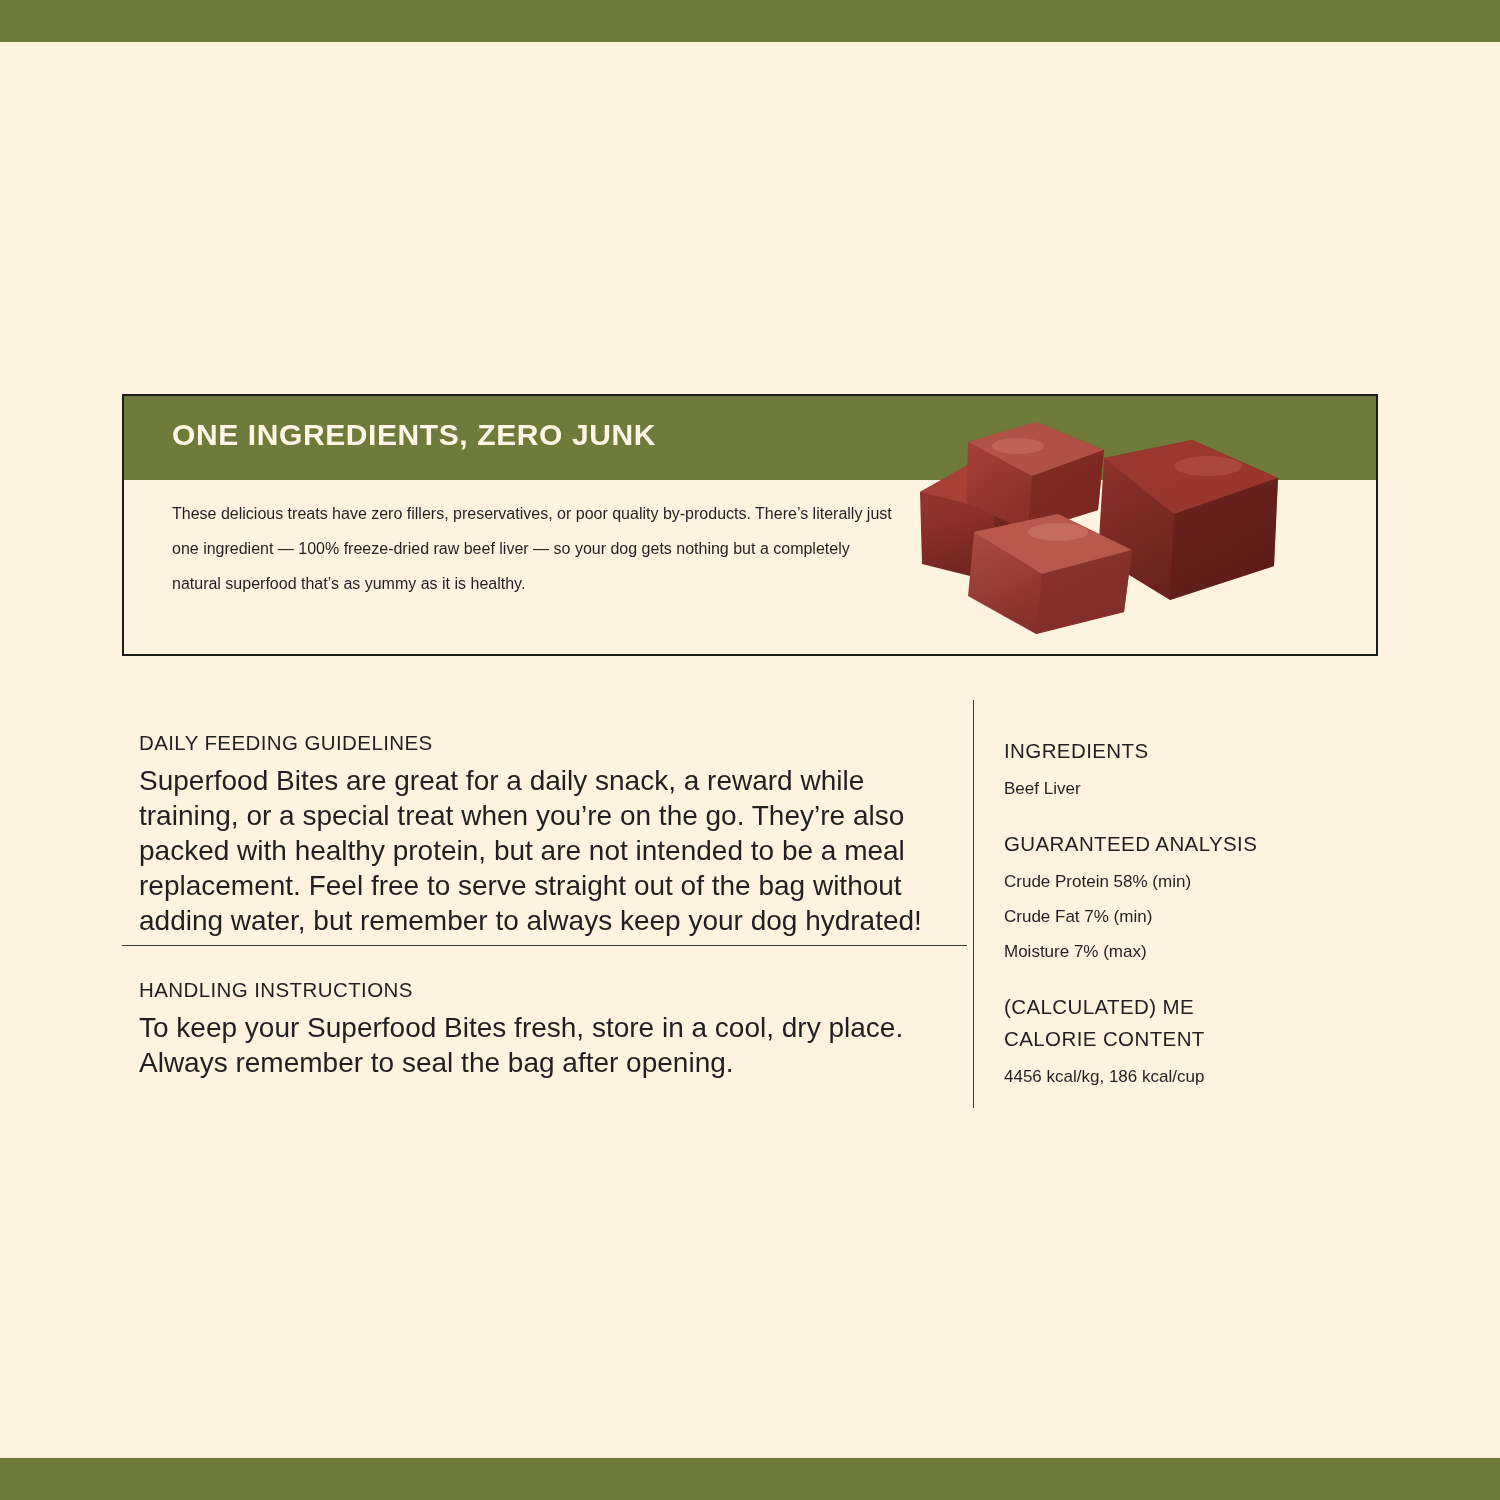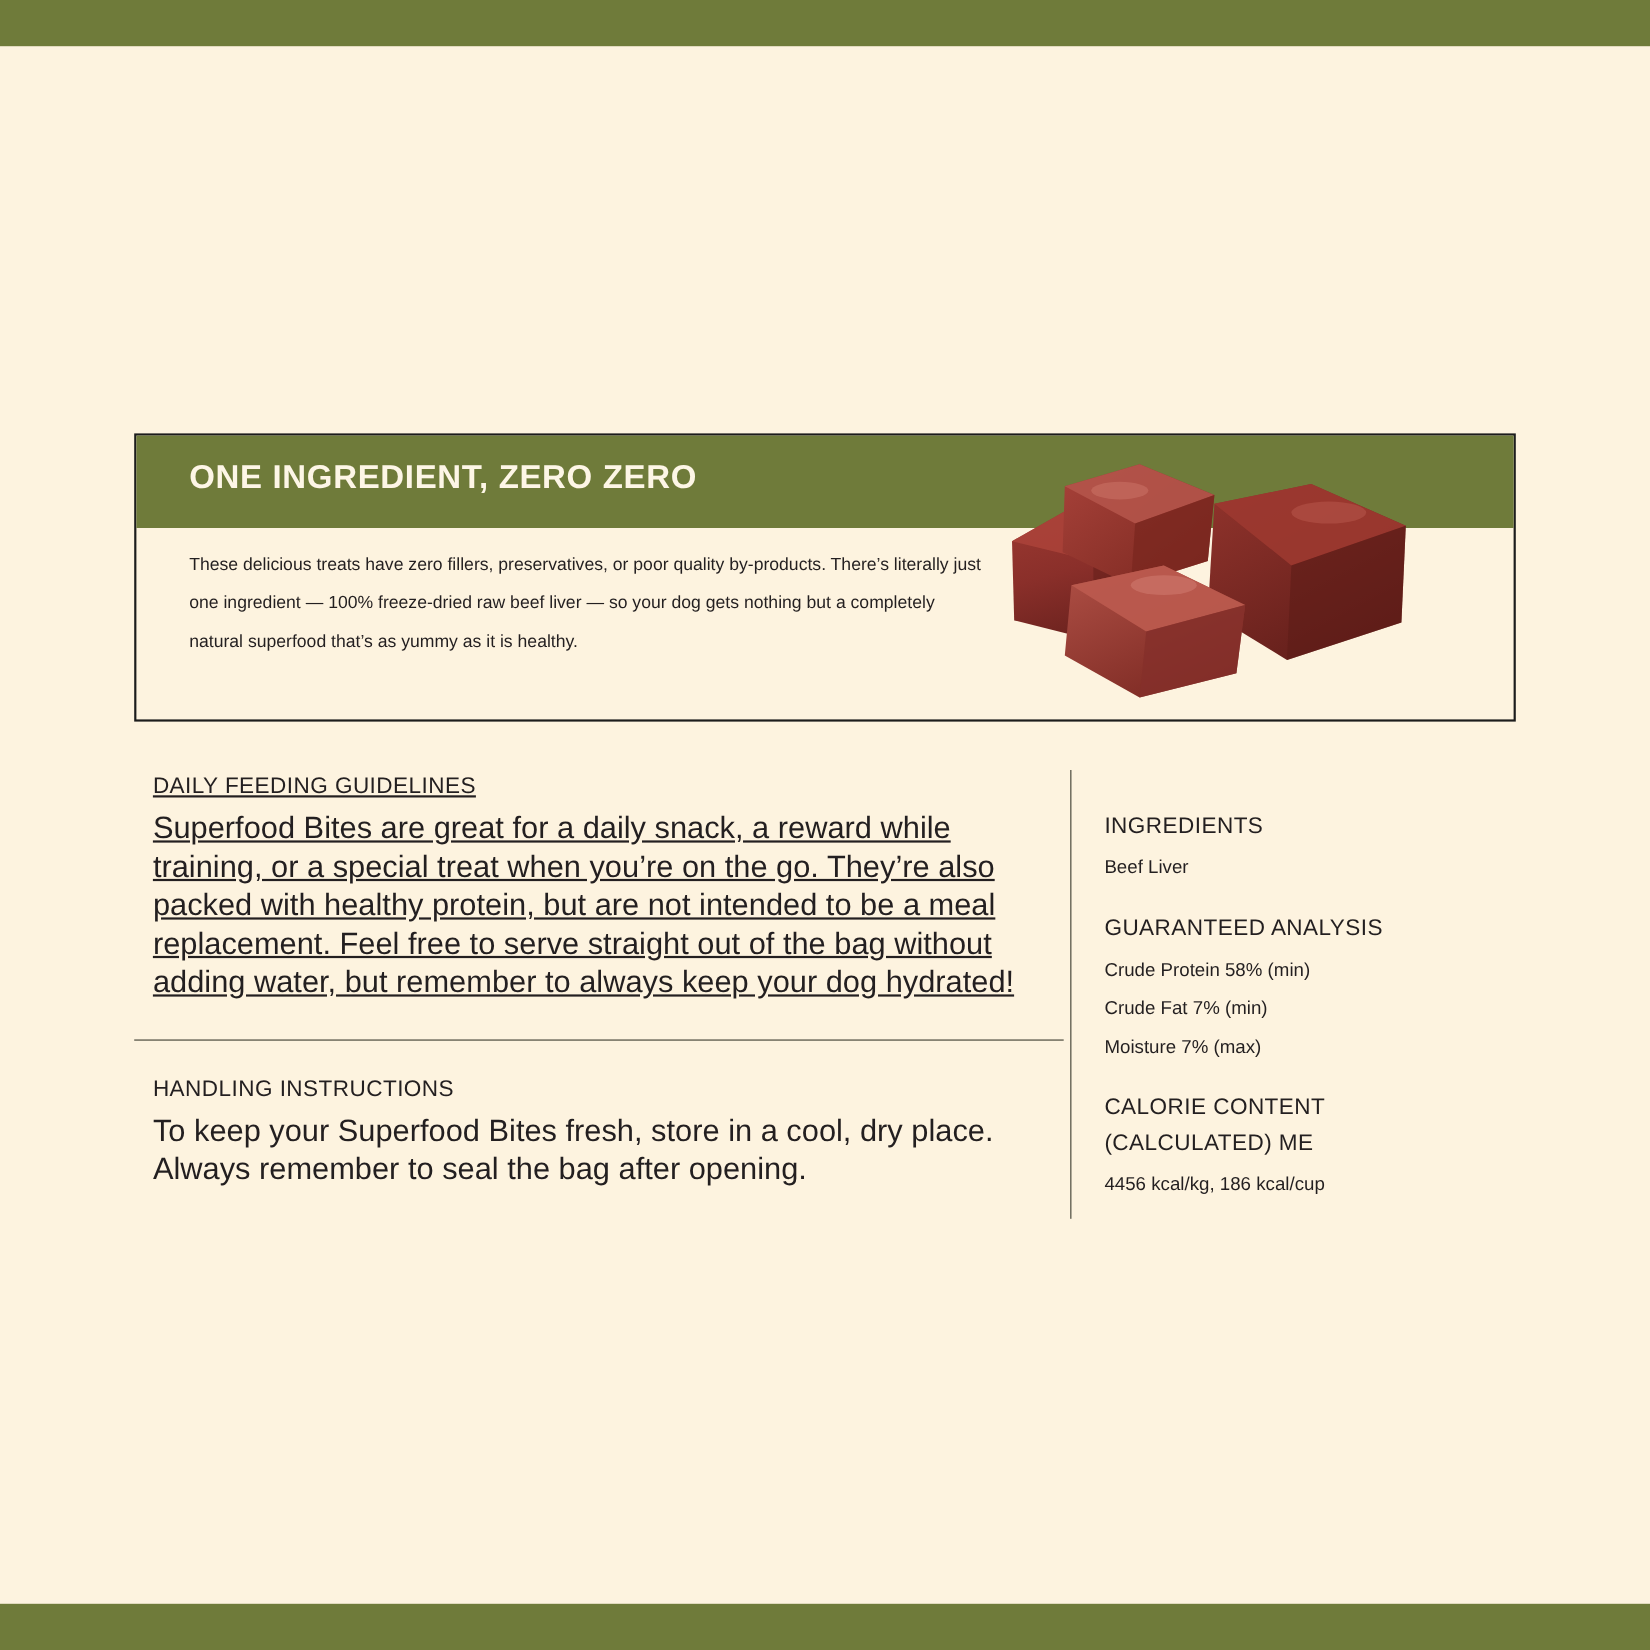--- a/index.html
+++ b/index.html
@@ -102,23 +102,22 @@
     left: 122px;
     top: 945px;
     width: 845px;
     height: 1px;
     background: #3a3a2e;
   }
 
   .col-left {
     position: absolute;
     left: 139px;
-    top: 703px;
+    top: 731px;
     width: 800px;
-    text-decoration: underline;
   }
   .col-right {
     position: absolute;
     left: 1004px;
     top: 703px;
     width: 400px;
     margin-top: 36px;
   }
 
   .sec-head {
@@ -151,21 +150,21 @@
 </head>
 <body>
 
 <div class="page">
 
   <div class="band-top"></div>
   <div class="band-bottom"></div>
 
   <div class="hero">
     <div class="hero-header"></div>
-    <h1 class="hero-title">ONE INGREDIENT, ZERO ZERO</h1>
+    <h1 class="hero-title">ONE INGREDIENTS, ZERO JUNK</h1>
     <div class="hero-body">
       <p>These delicious treats have zero fillers, preservatives, or poor quality by-products. There’s literally just one ingredient — 100% freeze-dried raw beef liver — so your dog gets nothing but a completely natural superfood that’s as yummy as it is healthy.</p>
     </div>
 
     <svg class="treats" viewBox="0 0 390 232" xmlns="http://www.w3.org/2000/svg">
       <defs>
         <linearGradient id="g1" x1="0" y1="0" x2="0.3" y2="1">
           <stop offset="0" stop-color="#9d3a32"></stop>
           <stop offset="0.55" stop-color="#8a2f2a"></stop>
           <stop offset="1" stop-color="#6d231f"></stop>
@@ -226,19 +225,19 @@
     </div>
 
     <div class="r-block">
       <div class="sec-head">GUARANTEED ANALYSIS</div>
       <p class="r-line">Crude Protein 58% (min)</p>
       <p class="r-line">Crude Fat 7% (min)</p>
       <p class="r-line">Moisture 7% (max)</p>
     </div>
 
     <div class="r-block">
+      <div class="sec-head">(CALCULATED) ME</div>
       <div class="sec-head">CALORIE CONTENT</div>
-      <div class="sec-head">(CALCULATED) ME</div>
       <p class="r-line">4456 kcal/kg, 186 kcal/cup</p>
     </div>
   </div>
 
 </div>
 
 </body></html>

